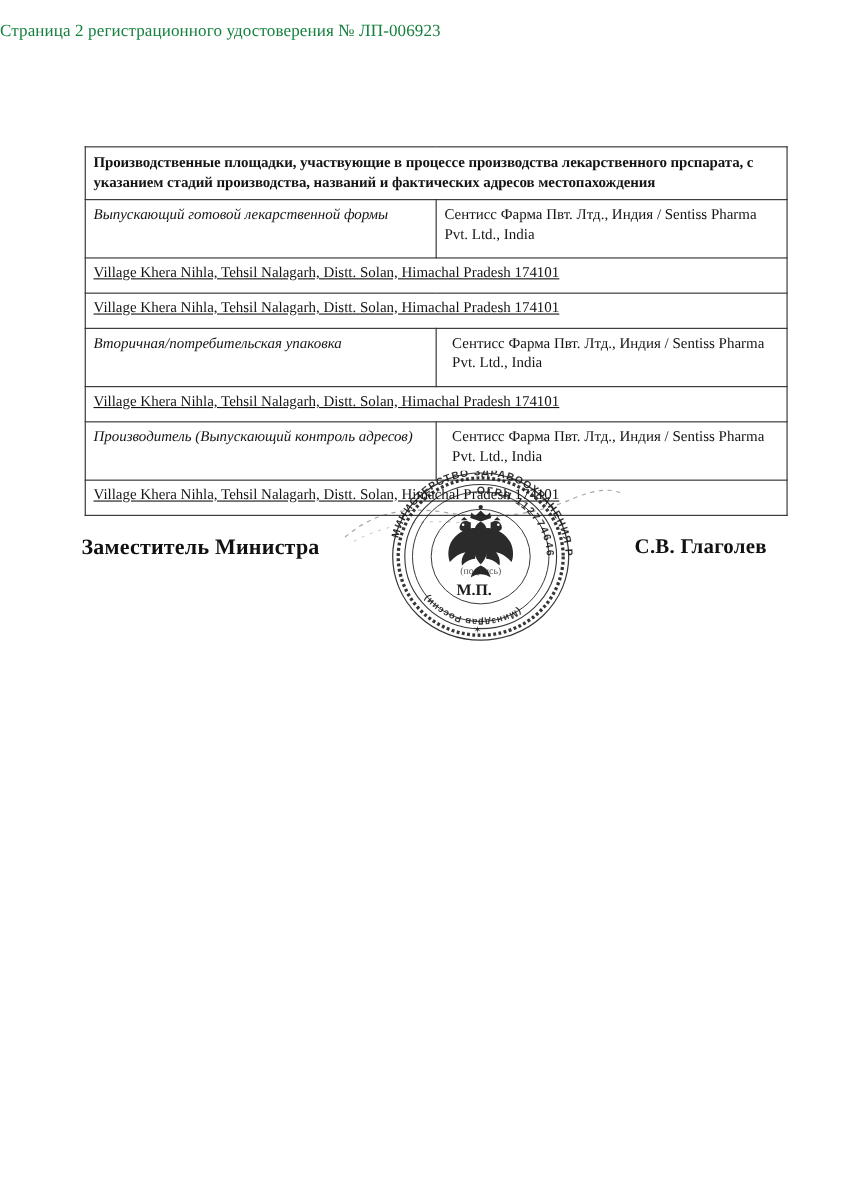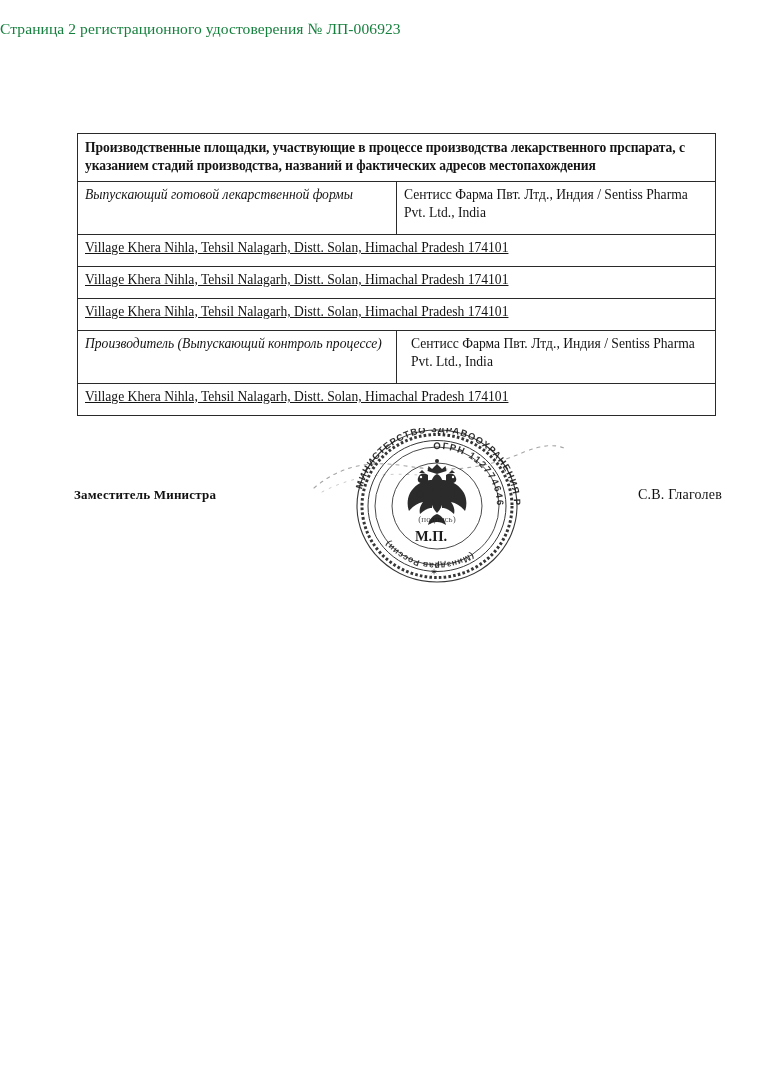--- a/index.html
+++ b/index.html
@@ -81,31 +81,31 @@
     top: 487px;
     left: 0;
     width: 774px;
     height: 26px;
   }
   .sig-title {
     position: absolute;
     left: 74px;
     top: 0;
     font-weight: bold;
-    font-size: 13px;
+    font-size: 20px;
     letter-spacing: 0.2px;
     white-space: nowrap;
     text-align: right;
   }
   .sig-name {
     position: absolute;
-    right: 52px;
+    right: 77px;
     top: 0;
-    font-weight: normal;
-    font-size: 14px;
+    font-weight: bold;
+    font-size: 19px;
     letter-spacing: 0.2px;
     white-space: nowrap;
   }
 
   
   .seal-wrap {
     position: absolute;
     left: 342px;
     top: 428px;
     width: 190px;
@@ -141,25 +141,29 @@
     </tr>
     <tr>
       <td class="addr-cell" colspan="2">Village Khera Nihla, Tehsil Nalagarh, Distt. Solan, Himachal Pradesh 174101</td>
     </tr>
 
     <tr>
       <td class="addr-cell" colspan="2">Village Khera Nihla, Tehsil Nalagarh, Distt. Solan, Himachal Pradesh 174101</td>
     </tr>
 
     <tr>
-      <td class="addr-cell" colspan="2">Village Khera Nihla, Tehsil Nalagarh, Distt. Solan, Himachal Pradesh 174101</td>
-    </tr>
-
-    <tr>
-      <td class="stage-cell">Производитель (Выпускающий контроль процессе)</td>
+      <td class="stage-cell">Вторичная/потребительская упаковка</td>
+      <td class="firm-cell indent divider-faint">Сентисс Фарма Пвт. Лтд., Индия / Sentiss Pharma Pvt. Ltd., India</td>
+    </tr>
+    <tr>
+      <td class="addr-cell" colspan="2">Village Khera Nihla, Tehsil Nalagarh, Distt. Solan, Himachal Pradesh 174101</td>
+    </tr>
+
+    <tr>
+      <td class="stage-cell">Производитель (Выпускающий контроль адресов)</td>
       <td class="firm-cell indent divider-faint">Сентисс Фарма Пвт. Лтд., Индия / Sentiss Pharma Pvt. Ltd., India</td>
     </tr>
     <tr>
       <td class="addr-cell" colspan="2">Village Khera Nihla, Tehsil Nalagarh, Distt. Solan, Himachal Pradesh 174101</td>
     </tr>
   </tbody>
 </table>
 
 <div class="seal-wrap">
   <svg class="seal-svg" width="190" height="155" viewBox="0 0 190 155">

